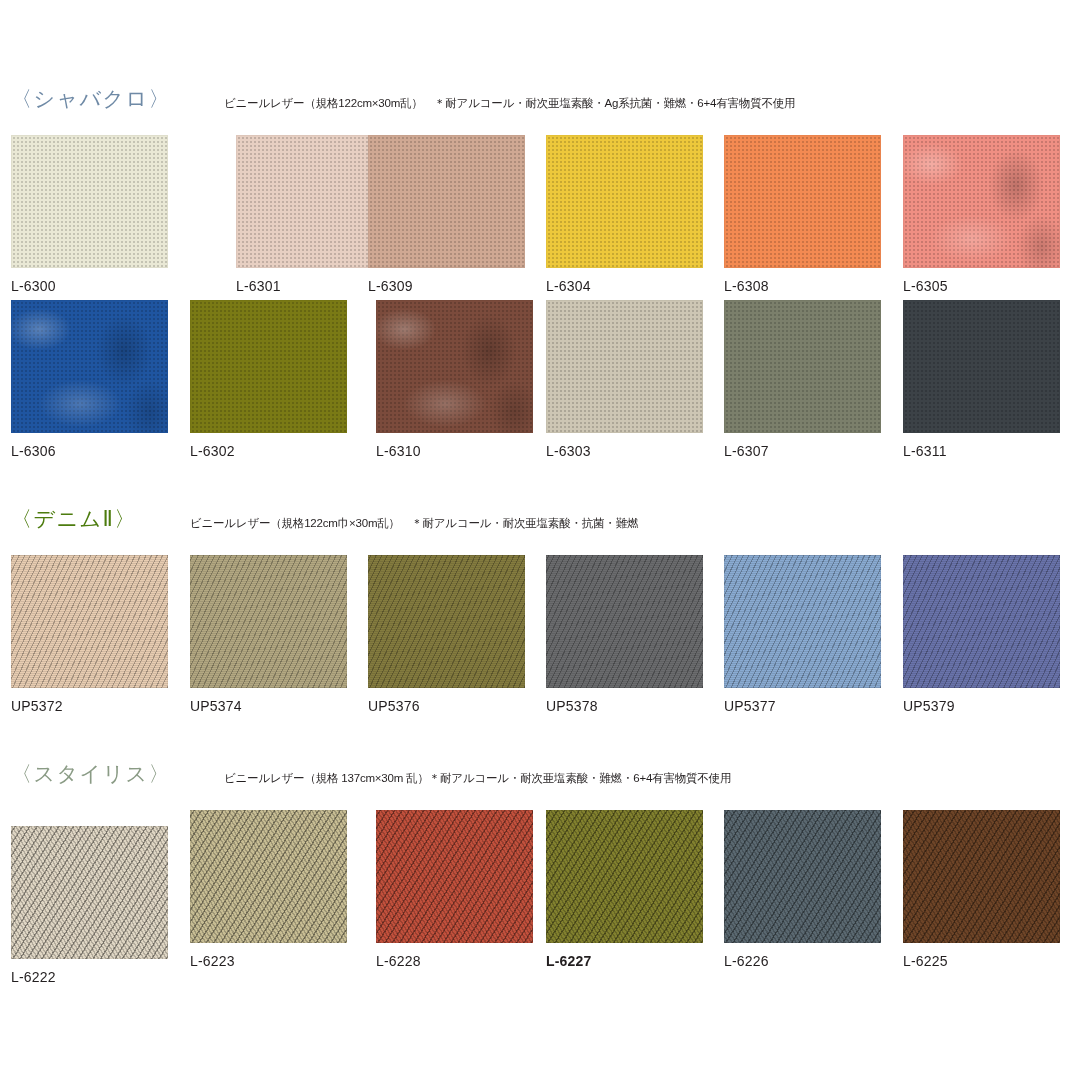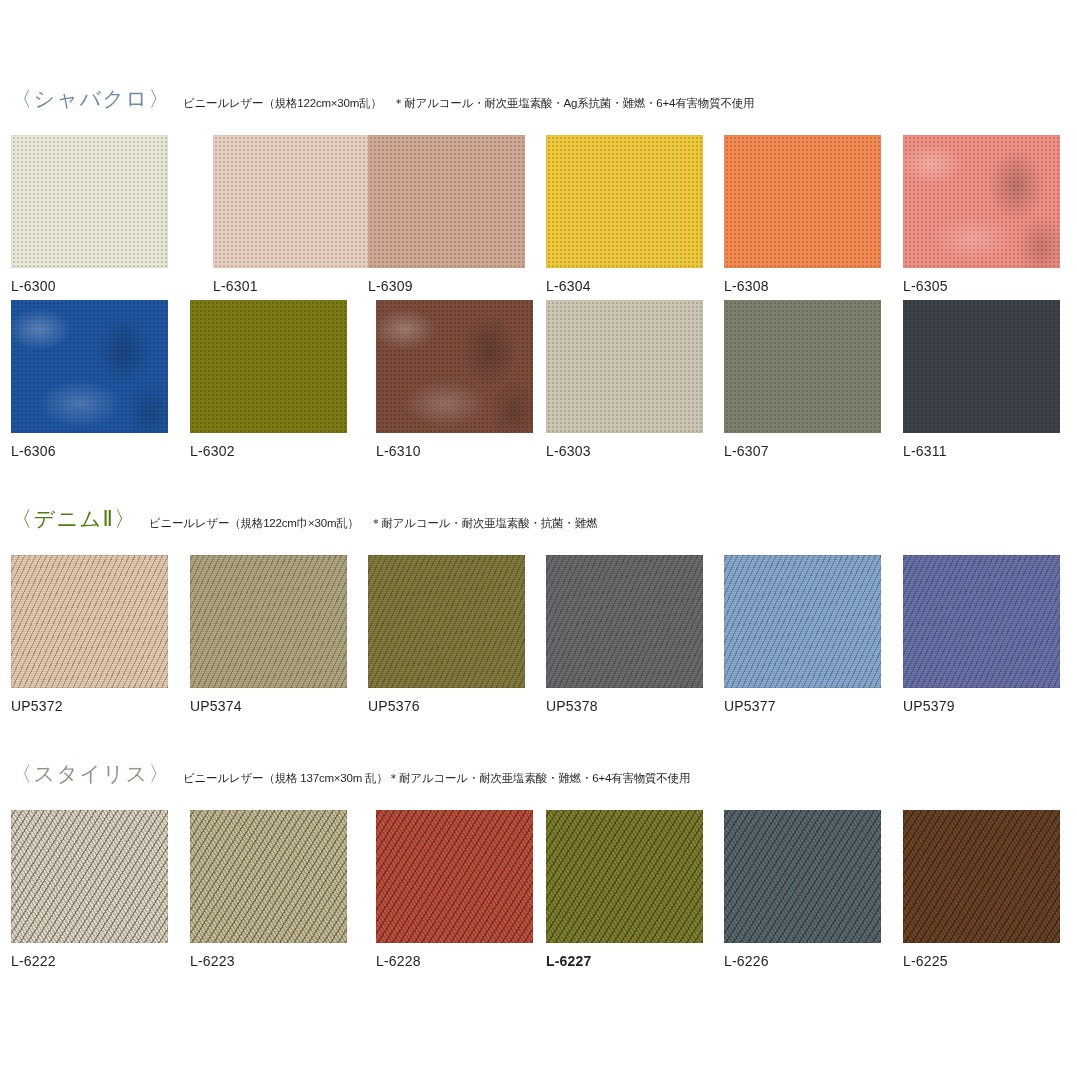--- a/index.html
+++ b/index.html
@@ -8,21 +8,21 @@
     width:1077px;height:1077px;
     background:#ffffff;
     font-family:"Liberation Sans","DejaVu Sans",sans-serif;
     overflow:hidden;
     -webkit-font-smoothing:antialiased;
   }
   .page{position:relative;width:1077px;height:1077px;}
 
   
   .section{position:absolute;left:0;width:1077px;}
-  .sec-head{display:flex;align-items:baseline;padding-left:11px;height:30px;}
+  .sec-head{display:flex;align-items:baseline;padding-left:11px;height:30px;gap:41px;}
   .sec-title{
     font-size:21px;letter-spacing:1.5px;font-weight:400;
     white-space:nowrap;line-height:1;
   }
   .sec-desc{
     font-size:11.5px;color:#231f20;margin-left:12px;white-space:nowrap;
     letter-spacing:-0.2px;line-height:1;position:relative;top:1px;
   }
 
   
@@ -90,21 +90,21 @@
       <div class="sec-head">
         <span class="sec-title" style="color: rgb(111, 138, 166);">〈シャバクロ〉</span>
         <span class="sec-desc">ビニールレザー（規格122cm×30m乱）　＊耐アルコール・耐次亜塩素酸・Ag系抗菌・難燃・6+4有害物質不使用</span>
       </div>
     </div>
     <div class="row" style="position: absolute; left: 0px; top: 135px; height: 165px;">
       <div class="cell" style="left: 11px;">
         <div class="swatch w-canvas" style="background-color: rgb(233, 232, 213);"></div>
         <div class="label">L-6300</div>
       </div>
-      <div class="cell" style="left: 172px; padding-left: 41px;">
+      <div class="cell" style="left: 195px; padding-left: 41px;">
         <div class="swatch w-canvas" style="background-color: rgb(231, 207, 194);"></div>
         <div class="label">L-6301</div>
       </div>
       <div class="cell" style="left: 368px;">
         <div class="swatch w-canvas" style="background-color: rgb(207, 168, 147);"></div>
         <div class="label">L-6309</div>
       </div>
       <div class="cell" style="left: 546px;">
         <div class="swatch w-canvas" style="background-color: rgb(237, 200, 59);"></div>
         <div class="label">L-6304</div>
@@ -176,21 +176,21 @@
         <div class="label">UP5379</div>
       </div>
     </div>
     <div class="section" style="top: 763px;">
       <div class="sec-head">
         <span class="sec-title" style="color: rgb(138, 155, 133);">〈スタイリス〉</span>
         <span class="sec-desc">ビニールレザー（規格 137cm×30m 乱）＊耐アルコール・耐次亜塩素酸・難燃・6+4有害物質不使用</span>
       </div>
     </div>
     <div class="row" style="position: absolute; left: 0px; top: 810px; height: 165px;">
-      <div class="cell" style="left: 11px;">
+      <div class="cell" style="left: 11px; margin-top: 16px;">
         <div class="swatch w-basket" style="background-color: rgb(222, 213, 195);"></div>
         <div class="label">L-6222</div>
       </div>
       <div class="cell" style="left: 190px;">
         <div class="swatch w-basket" style="background-color: rgb(198, 188, 147);"></div>
         <div class="label">L-6223</div>
       </div>
       <div class="cell" style="left: 368px; padding-left: 8px;">
         <div class="swatch w-basket" style="background-color: rgb(193, 80, 60);"></div>
         <div class="label">L-6228</div>

